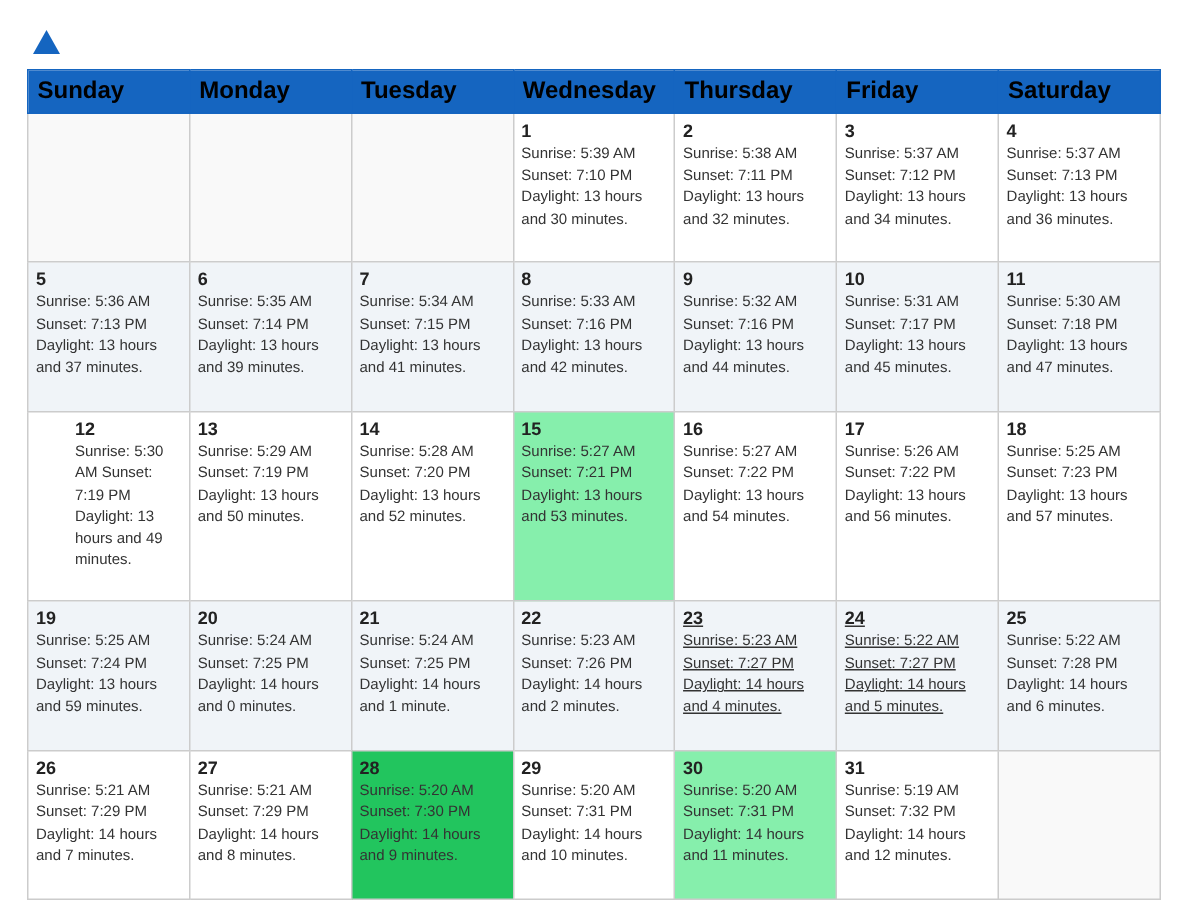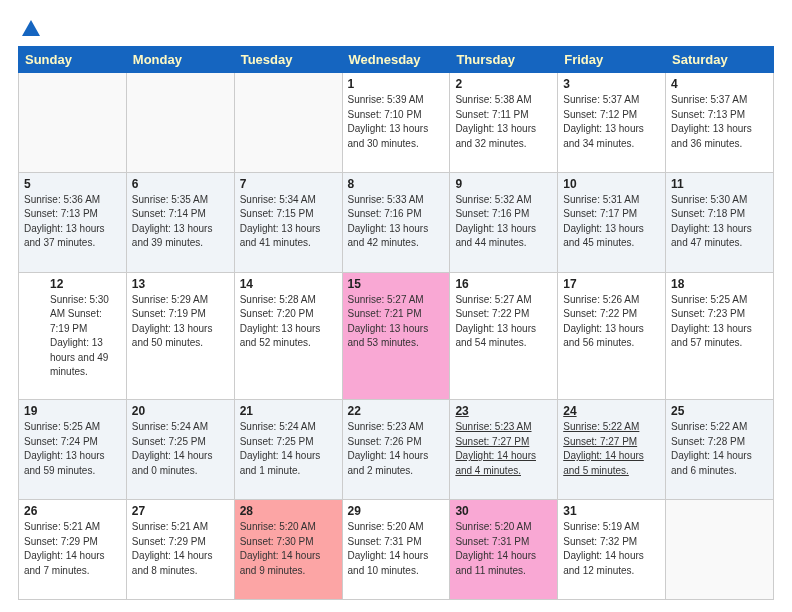--- a/index.html
+++ b/index.html
@@ -45,24 +45,24 @@
     }
     .calendar {
       flex: 1;
       border: 1px solid #bbb;
       border-collapse: collapse;
       width: 100%;
       table-layout: fixed;
     }
     .calendar th {
       background: #1565c0;
-      color: #fef9c3;
+      color: #000000;
       text-align: left;
       padding: 5px 6px;
-      font-size: 13px;
+      font-size: 16px;
       font-weight: bold;
       border: 1px solid #1565c0;
     }
     .calendar td {
       border: 1px solid #ccc;
       vertical-align: top;
       padding: 4px 5px;
       font-size: 10px;
       color: #333;
       background: #fff;
@@ -216,21 +216,21 @@
 Daylight: 13 hours
 and 50 minutes.</div>
           </td>
           <td style="background: rgb(255, 255, 255);">
             <span class="day-num">14</span>
             <div class="day-info">Sunrise: 5:28 AM
 Sunset: 7:20 PM
 Daylight: 13 hours
 and 52 minutes.</div>
           </td>
-          <td style="background: #f9a8d4;">
+          <td style="background: #86efac;">
             <span class="day-num">15</span>
             <div class="day-info">Sunrise: 5:27 AM
 Sunset: 7:21 PM
 Daylight: 13 hours
 and 53 minutes.</div>
           </td>
           <td style="background: rgb(255, 255, 255);">
             <span class="day-num">16</span>
             <div class="day-info">Sunrise: 5:27 AM
 Sunset: 7:22 PM
@@ -311,35 +311,35 @@
 Daylight: 14 hours
 and 7 minutes.</div>
           </td>
           <td style="background: rgb(255, 255, 255); margin-top: 24px;">
             <span class="day-num">27</span>
             <div class="day-info">Sunrise: 5:21 AM
 Sunset: 7:29 PM
 Daylight: 14 hours
 and 8 minutes.</div>
           </td>
-          <td style="background: #fca5a5;">
+          <td style="background: #22c55e;">
             <span class="day-num">28</span>
             <div class="day-info">Sunrise: 5:20 AM
 Sunset: 7:30 PM
 Daylight: 14 hours
 and 9 minutes.</div>
           </td>
           <td style="background: rgb(255, 255, 255);">
             <span class="day-num">29</span>
             <div class="day-info">Sunrise: 5:20 AM
 Sunset: 7:31 PM
 Daylight: 14 hours
 and 10 minutes.</div>
           </td>
-          <td style="background: #f9a8d4;">
+          <td style="background: #86efac;">
             <span class="day-num">30</span>
             <div class="day-info">Sunrise: 5:20 AM
 Sunset: 7:31 PM
 Daylight: 14 hours
 and 11 minutes.</div>
           </td>
           <td style="background: rgb(255, 255, 255);">
             <span class="day-num">31</span>
             <div class="day-info">Sunrise: 5:19 AM
 Sunset: 7:32 PM

